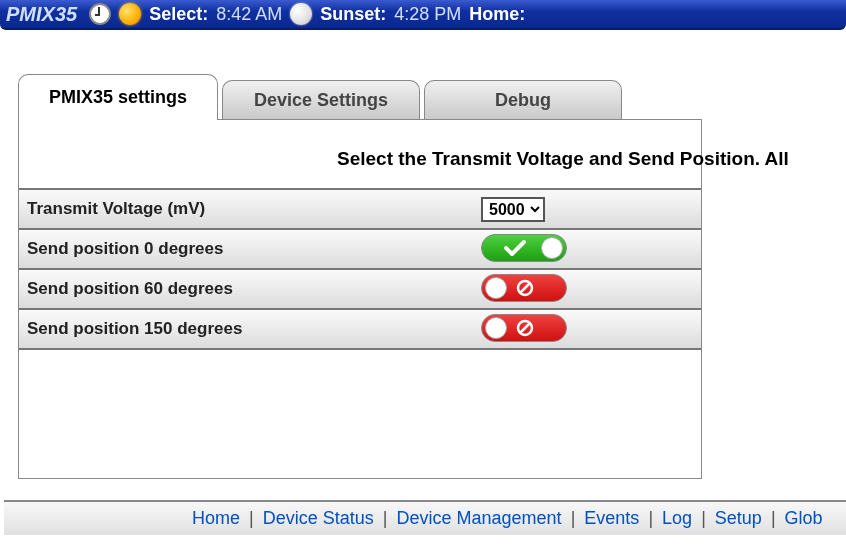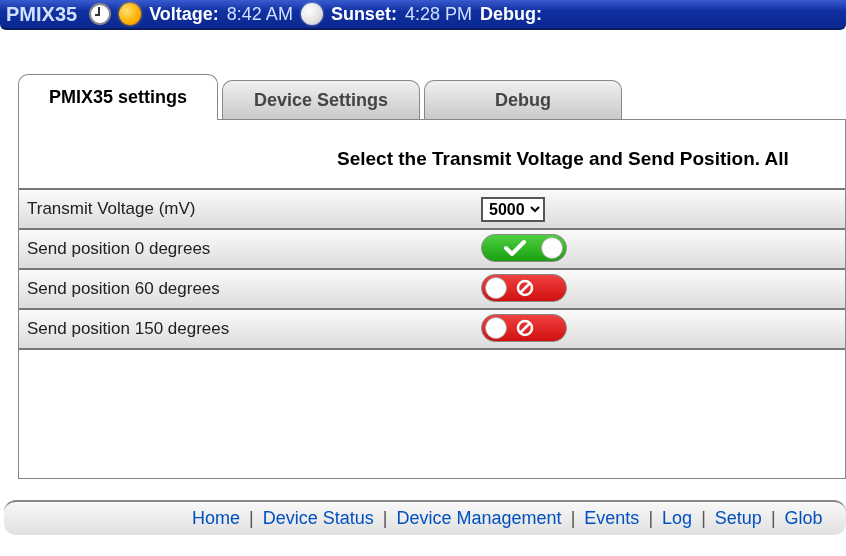--- a/index.html
+++ b/index.html
@@ -19,21 +19,21 @@
     display: flex;
     align-items: center;
     padding: 0 6px;
     gap: 8px;
     font-weight: bold;
     font-size: 18px;
     border-bottom: 2px solid #0a1c60;
     white-space: nowrap;
     border-radius: 0 0 6px 6px;
   }
-  .topbar .app-title { color: #cfe0ff; font-size: 20px; margin-right: 4px;}
+  .topbar .app-title { color: #cfe0ff; font-size: 20px; margin-right: 4px; font-style: italic;}
   .topbar .ico { width: 22px; height: 22px; display: inline-block; flex: none; }
   .topbar .datetime { color: #d0e0ff; font-weight: normal; }
   .topbar .key { color: #fff; }
   .topbar .val { color: #d0e0ff; font-weight: normal; }
   
   .clock-ico {
     background: #fff; border-radius: 50%; position: relative; border: 2px solid #888;
   }
   .clock-ico::before, .clock-ico::after {
     content: ""; position: absolute; background: #333; left: 50%; top: 50%; transform-origin: top left;
@@ -48,21 +48,21 @@
   }
   
   .moon-ico {
     border-radius: 50%;
     background: radial-gradient(circle at 35% 35%, #ffffff, #e0e0e0 60%, #bbb);
     box-shadow: 0 0 2px #ccc;
   }
   
   .tab-container {
     margin: 44px 0 0 18px;
-    width: 828px;
+    width: 684px;
   }
   .tab-row { display: flex; height: 46px; align-items: flex-end; }
   .tab {
     border: 1px solid #888;
     border-bottom: none;
     border-radius: 10px 10px 0 0;
     font-weight: bold;
     font-size: 18px;
     display: flex; align-items: center; justify-content: center;
     cursor: pointer;
@@ -105,21 +105,21 @@
   
   .settings-table { width: 100%; border-collapse: collapse; }
   .setting-row td {
     background: linear-gradient(#fafafa, #dcdcdc);
     border-top: 2px solid #777;
     height: 40px;
     vertical-align: middle;
   }
   .setting-row:last-child td { border-bottom: 2px solid #777; }
   .label-cell {
-    font-weight: normal;
+    font-weight: bold;
     font-size: 17px;
     padding-left: 8px;
     width: 460px;
     color: #222;
   }
   .control-cell { padding-left: 2px; }
   .voltage-select {
     font-size: 16px;
     font-weight: bold;
     border: 2px solid #555;
@@ -152,38 +152,37 @@
   
   .footer {
     position: absolute;
     left: 4px; right: 0;
     top: 500px;
     border-top: 2px solid #888;
     background: linear-gradient(#f8f8f8, #e0e0e0);
     padding: 6px 0 6px 188px;
     font-size: 18px;
     white-space: nowrap;
-    border-radius: 12px;
   }
   .footer a { color: #0050c0; text-decoration: none; cursor: pointer; }
   .footer .sep { color: #555; margin: 0 4px; }
 </style>
 </head>
 <body>
 
 <div class="topbar">
   <span class="app-title">PMIX35</span>
   <span class="ico clock-ico"></span>
   <span class="ico sun-ico"></span>
-  <span class="key">Voltage:</span>
+  <span class="key">Select:</span>
   <span class="val">8:42 AM</span>
   <span class="ico moon-ico"></span>
   <span class="key">Sunset:</span>
   <span class="val">4:28 PM</span>
-  <span class="key">Debug:</span>
+  <span class="key">Home:</span>
 </div>
 
 <div class="tab-container">
   <div class="tab-row">
     <div class="tab active">
       <span>PMIX35 settings</span>
     </div>
     <div class="tab inactive">
       <span>Device Settings</span>
     </div>

